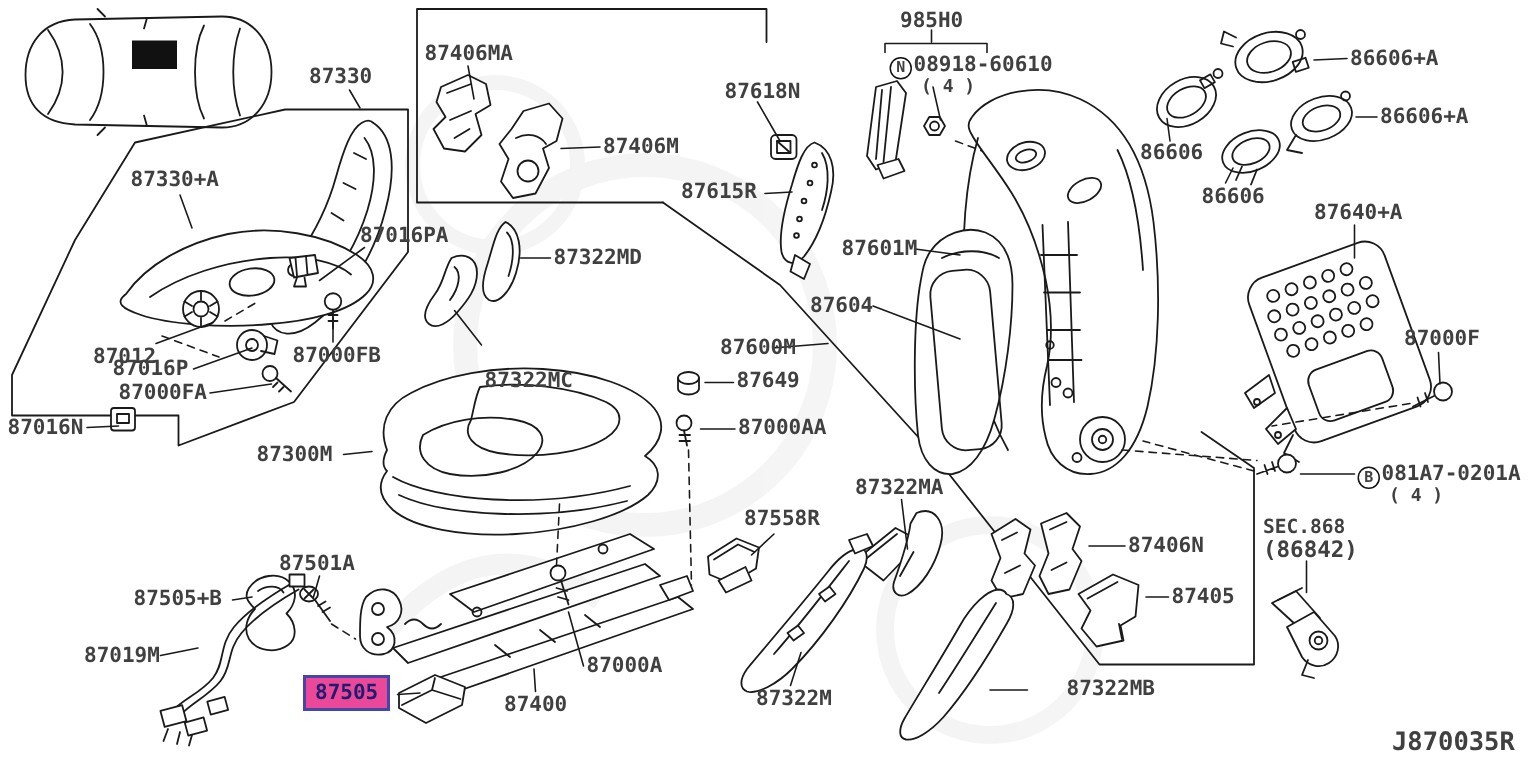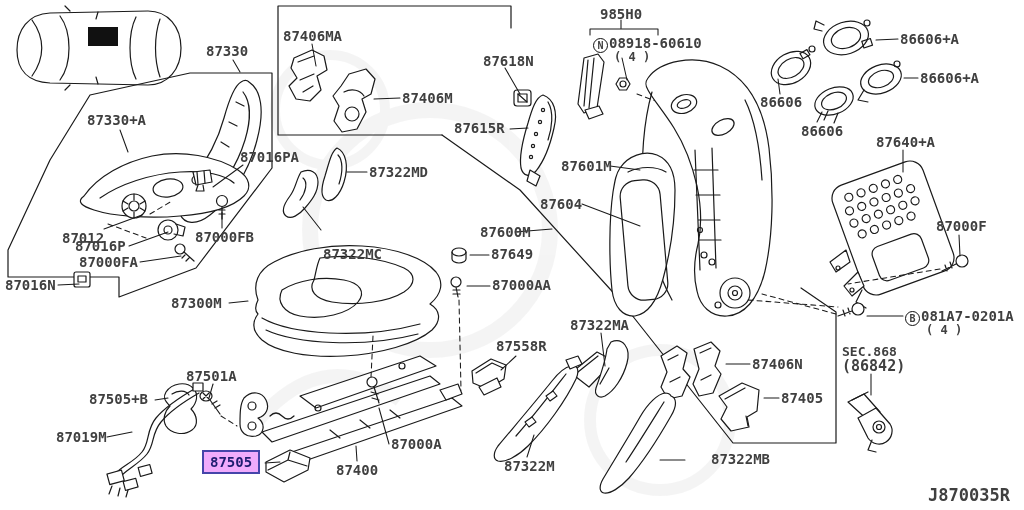--- a/index.html
+++ b/index.html
@@ -5,21 +5,21 @@
   html,body{margin:0;padding:0;background:#fff;}
   #canvas{position:relative;width:1024px;height:510px;background:#fff;overflow:hidden;
           font-family:"DejaVu Sans Mono","Liberation Mono",monospace;}
   #art{position:absolute;left:0;top:0;}
   .ln{fill:none;stroke:#1a1a1a;stroke-width:1.2;stroke-linecap:round;stroke-linejoin:round;}
   .wf{fill:#ffffff;stroke:#1a1a1a;stroke-width:1.2;stroke-linecap:round;stroke-linejoin:round;}
   .ld{fill:none;stroke:#1a1a1a;stroke-width:1.05;stroke-linecap:round;}
   .dsh{fill:none;stroke:#1a1a1a;stroke-width:1.05;stroke-dasharray:5 4;stroke-linecap:round;}
   .plabel{position:absolute;font-weight:bold;font-size:14px;line-height:1;color:#404040;
           white-space:pre;letter-spacing:0;}
-  .plabel.hl{background:#f0abfc;border:2px solid #4545aa;color:#1d1d70;padding:3px 6px;}
+  .plabel.hl{background:#ec4899;border:2px solid #4545aa;color:#1d1d70;padding:3px 6px;}
   .circ{display:inline-block;width:13px;height:13px;border:1.5px solid #111;border-radius:50%;
         font-size:10px;line-height:13px;text-align:center;margin-right:1px;vertical-align:-1px;}
 </style>
 </head>
 <body>
 
 <div id="canvas">
 
 <svg id="art" width="1024" height="510" viewBox="0 0 1024 510">
 

